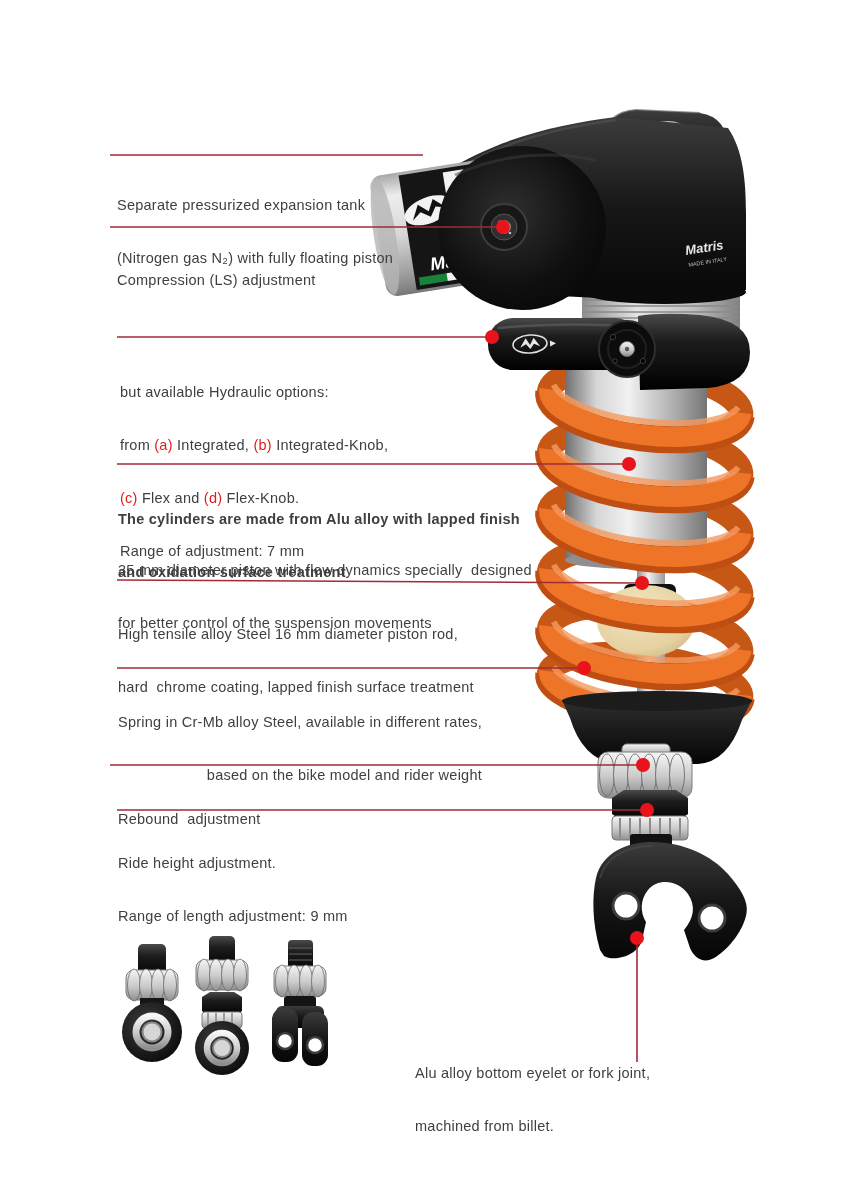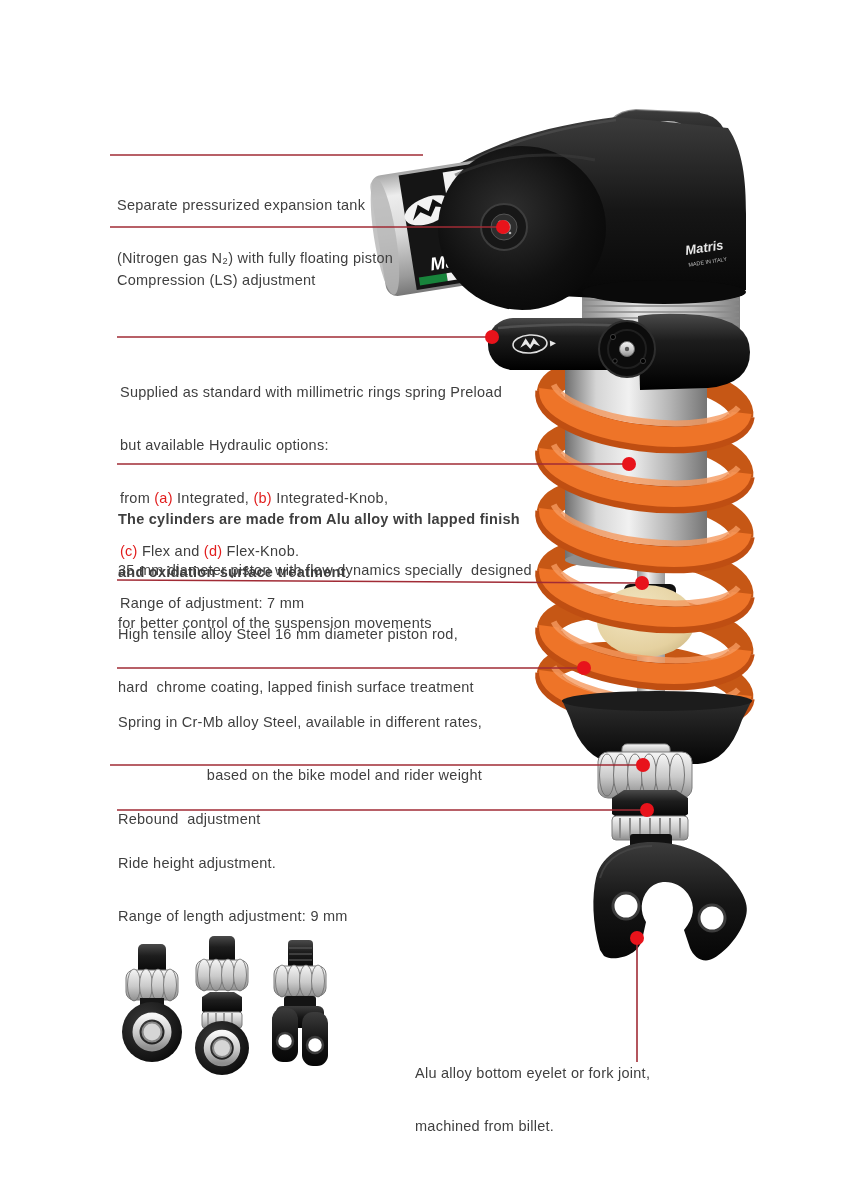--- a/index.html
+++ b/index.html
@@ -353,21 +353,20 @@
   <div class="label" style="left:117px;top:162px;">
     <span class="ln">Separate pressurized expansion tank</span>
     <span class="ln">(Nitrogen gas N₂) with fully floating piston</span>
   </div>
 
   <div class="label" style="left:117px;top:237px;">
     <span class="ln">Compression (LS) adjustment</span>
   </div>
 
   <div class="label" style="left:120px;top:349px;">
-    <span class="ln">Supplied as standard with millimetric rings spring Preload</span>
     <span class="ln">but available Hydraulic options:</span>
     <span class="ln"><span>from </span><span class="red">(a)</span><span> Integrated, </span><span class="red">(b)</span><span> Integrated-Knob,</span></span>
     <span class="ln"><span class="red">(c)</span><span> Flex and </span><span class="red">(d)</span><span> Flex-Knob.</span></span>
     <span class="ln">Range of adjustment: 7 mm</span>
   </div>
 
   <div class="label" style="left:118px;top:476px;font-weight:bold;">
     <span class="ln">The cylinders are made from Alu alloy with lapped finish</span>
     <span class="ln">and oxidation surface treatment</span>
   </div>

